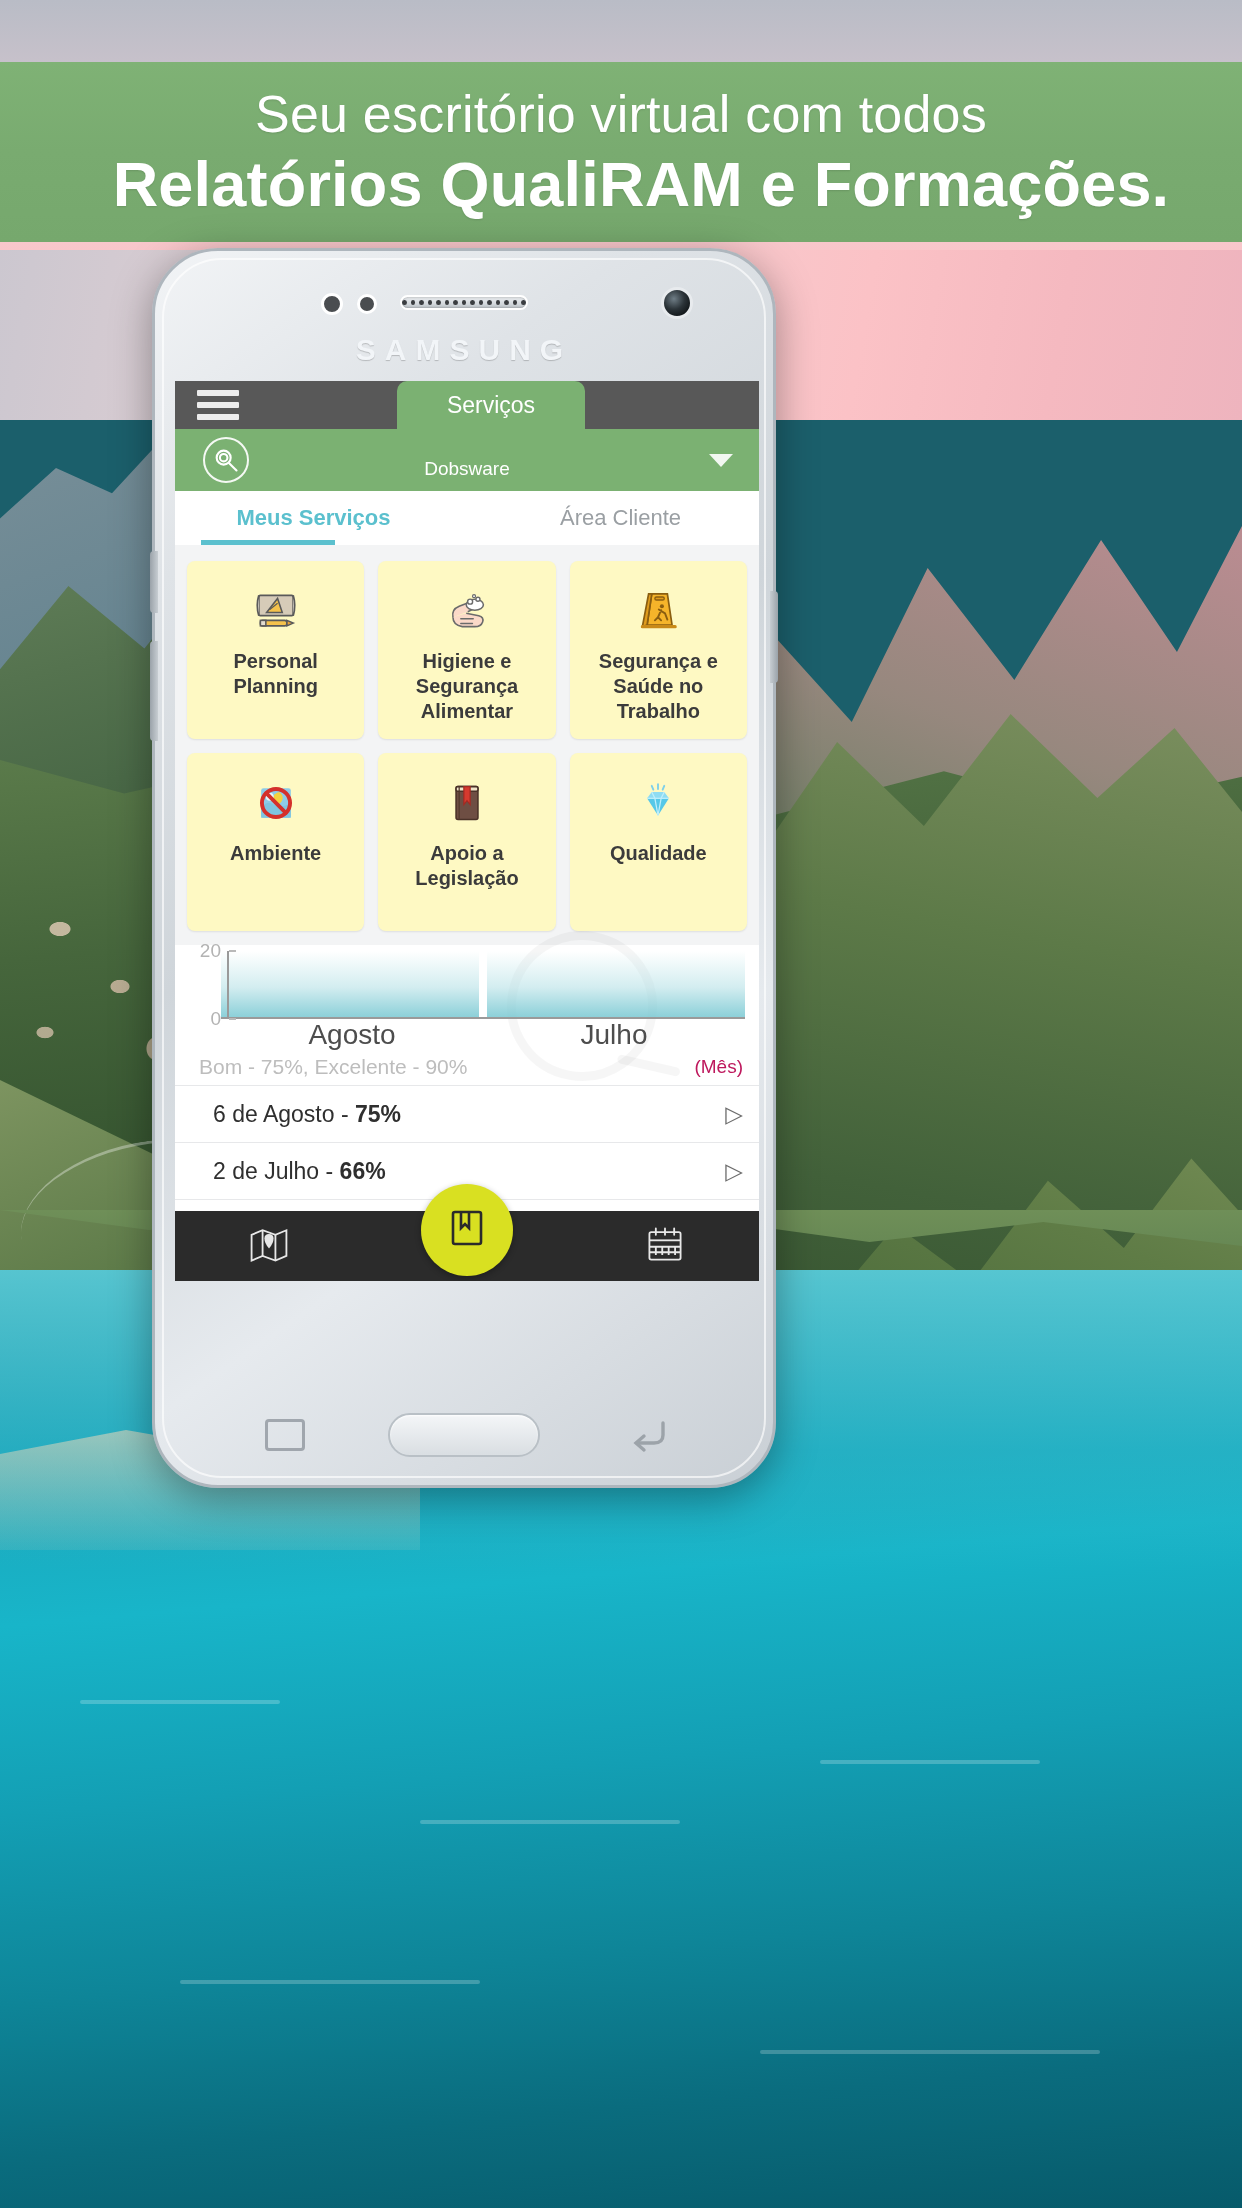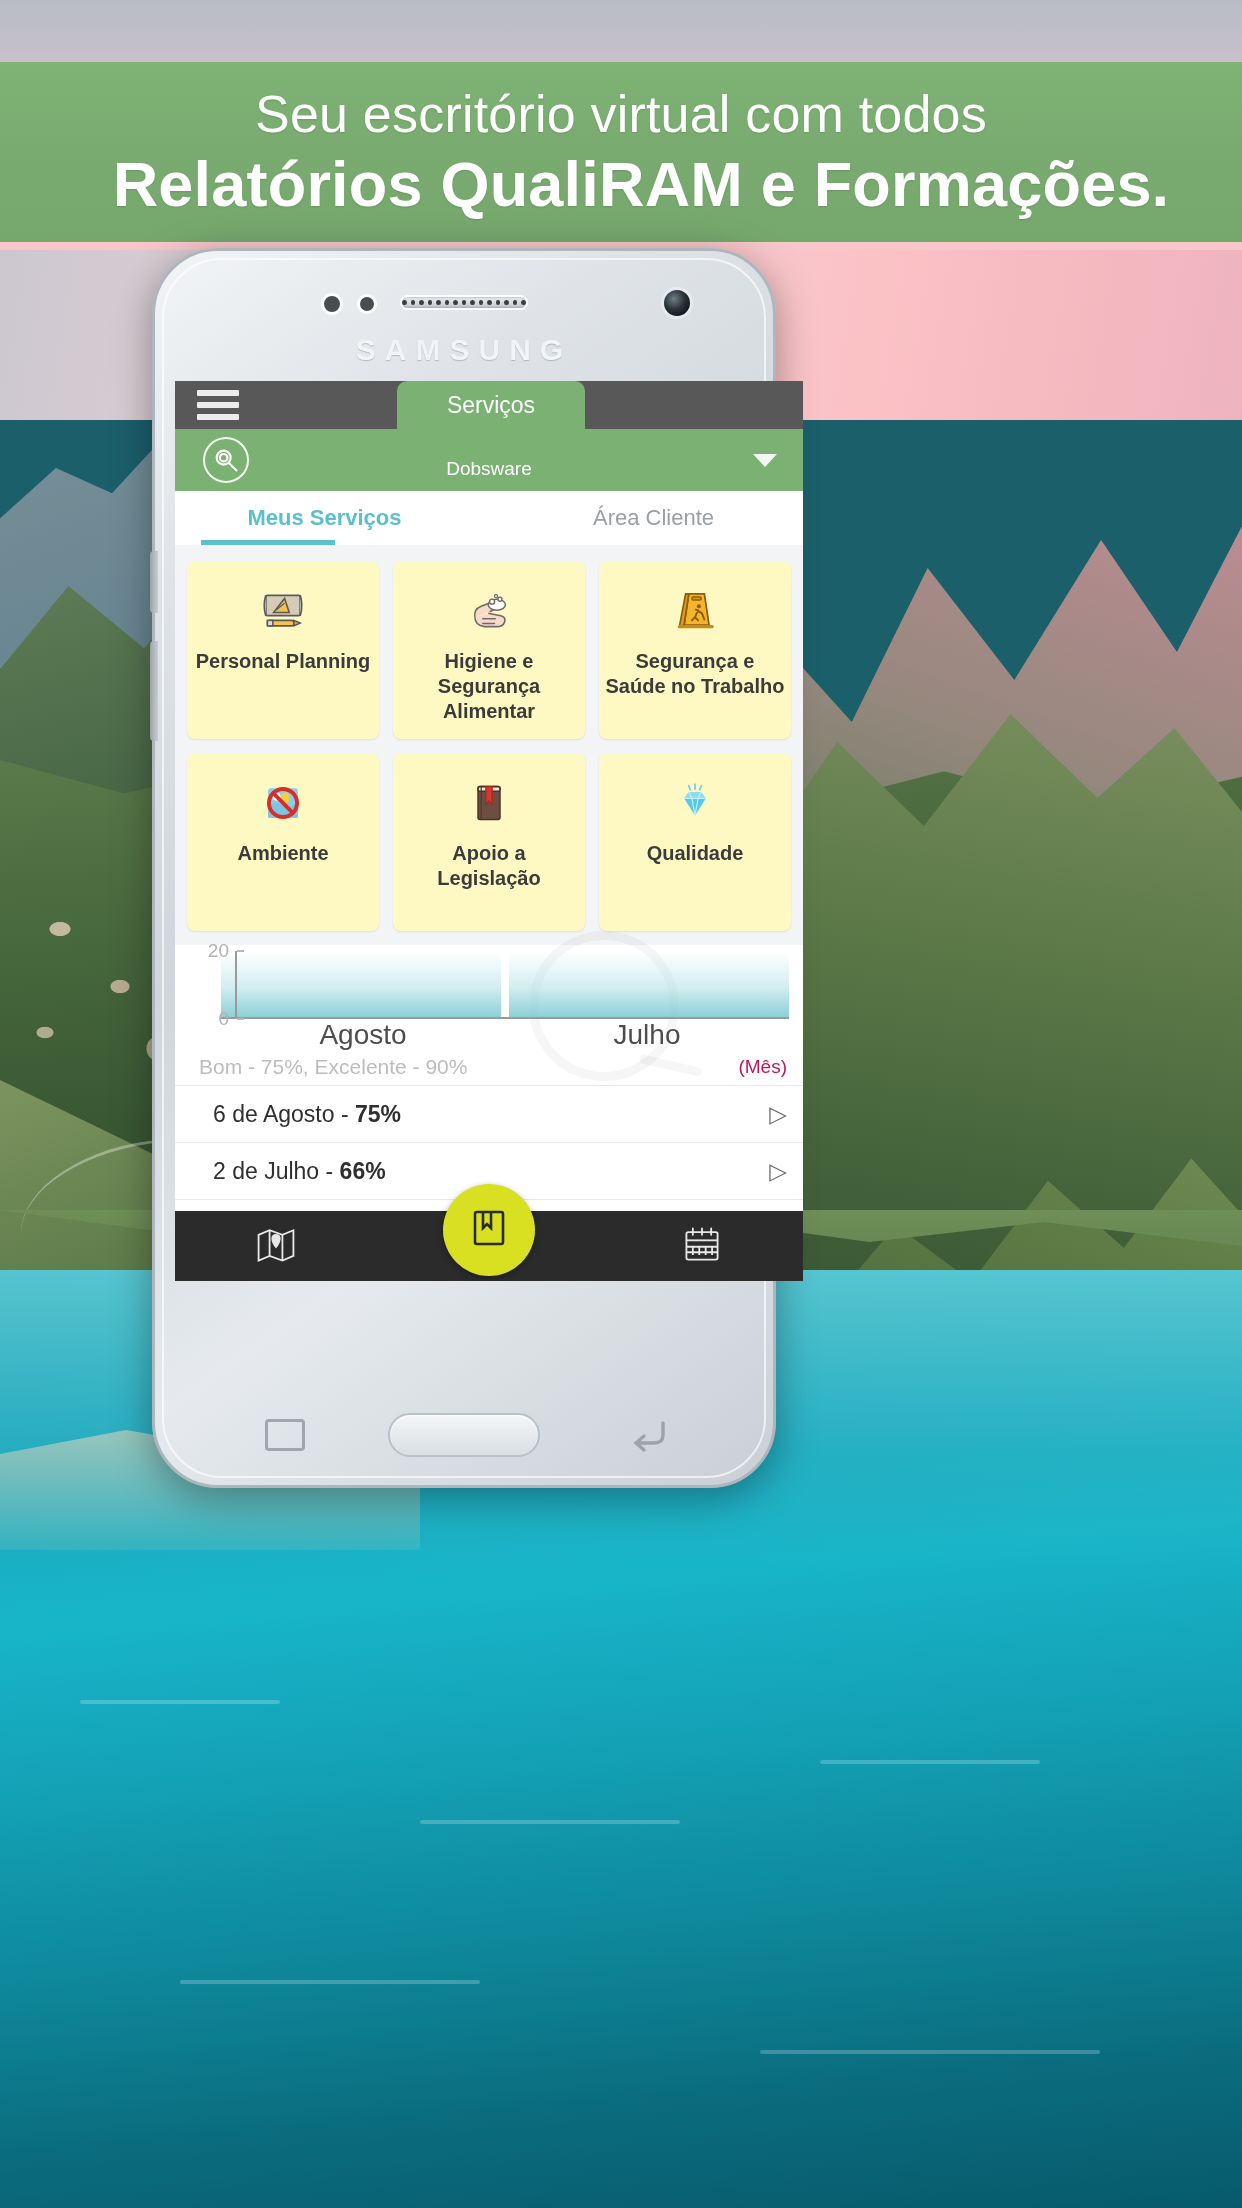--- a/index.html
+++ b/index.html
@@ -159,21 +159,21 @@
     background:radial-gradient(circle at 38% 34%,#6f7d86 0%,#2b3338 45%,#14191c 75%,#0b0e10 100%);
     border:3px solid #e8ebee;
   }
   .brand {
     position:absolute; left:0; right:0; top:82px; text-align:center;
     font-size:30px; font-weight:bold; letter-spacing:9px;
     color:#f2f5f8;
     text-shadow:0 1px 1px rgba(0,0,0,.2);
   }
   .screen {
-    position:absolute; left:20px; top:130px; width:628px; height:900px;
+    position:absolute; left:20px; top:130px; width:584px; height:900px;
     background:#f6f7f8; overflow:hidden;
   }
   .nav-home {
     position:absolute; left:50%; bottom:28px; transform:translateX(-50%);
     width:152px; height:44px; border-radius:22px;
     background:linear-gradient(180deg,#f4f6f8,#d9dee2);
     border:2px solid #b9c0c6;
     box-shadow:inset 0 1px 2px rgba(255,255,255,.9);
   }
   .nav-recent {
@@ -249,21 +249,21 @@
   }
 
   
   .chart-wrap { position:relative; height:108px; margin:4px 0 0 0; background:#fff; }
   .chart-plot {
     position:absolute; left:46px; right:14px; top:6px; bottom:34px;
     background:linear-gradient(180deg,rgba(255,255,255,0) 0%,rgba(175,222,228,.55) 55%,rgba(120,200,210,.85) 100%);
     border-bottom:2px solid #9a9a9a;
   }
   .chart-gap { position:absolute; top:0; bottom:0; width:8px; background:#ffffff; left:50%; transform:translateX(-50%); }
-  .chart-axis { position:absolute; left:60px; top:6px; bottom:34px; width:2px; background:#9a9a9a; }
+  .chart-axis { position:absolute; left:52px; top:6px; bottom:34px; width:2px; background:#9a9a9a; }
   .ytick { position:absolute; right:100%; margin-right:6px; font-size:19px; color:#b3b3b3; transform:translateY(-50%); }
   .ytick-mark { position:absolute; left:2px; width:7px; height:2px; background:#b9b9b9; transform:translateY(-50%); }
   .xlabels {
     position:absolute; left:46px; right:14px; bottom:0; height:34px;
     display:flex;
   }
   .xlabel { flex:1; text-align:center; font-size:28px; color:#4d4d4d; }
   .watermark {
     position:absolute; left:calc(50% + 40px); top:-14px; width:150px; height:150px;
     border:9px solid rgba(0,0,0,.035); border-radius:50%;

